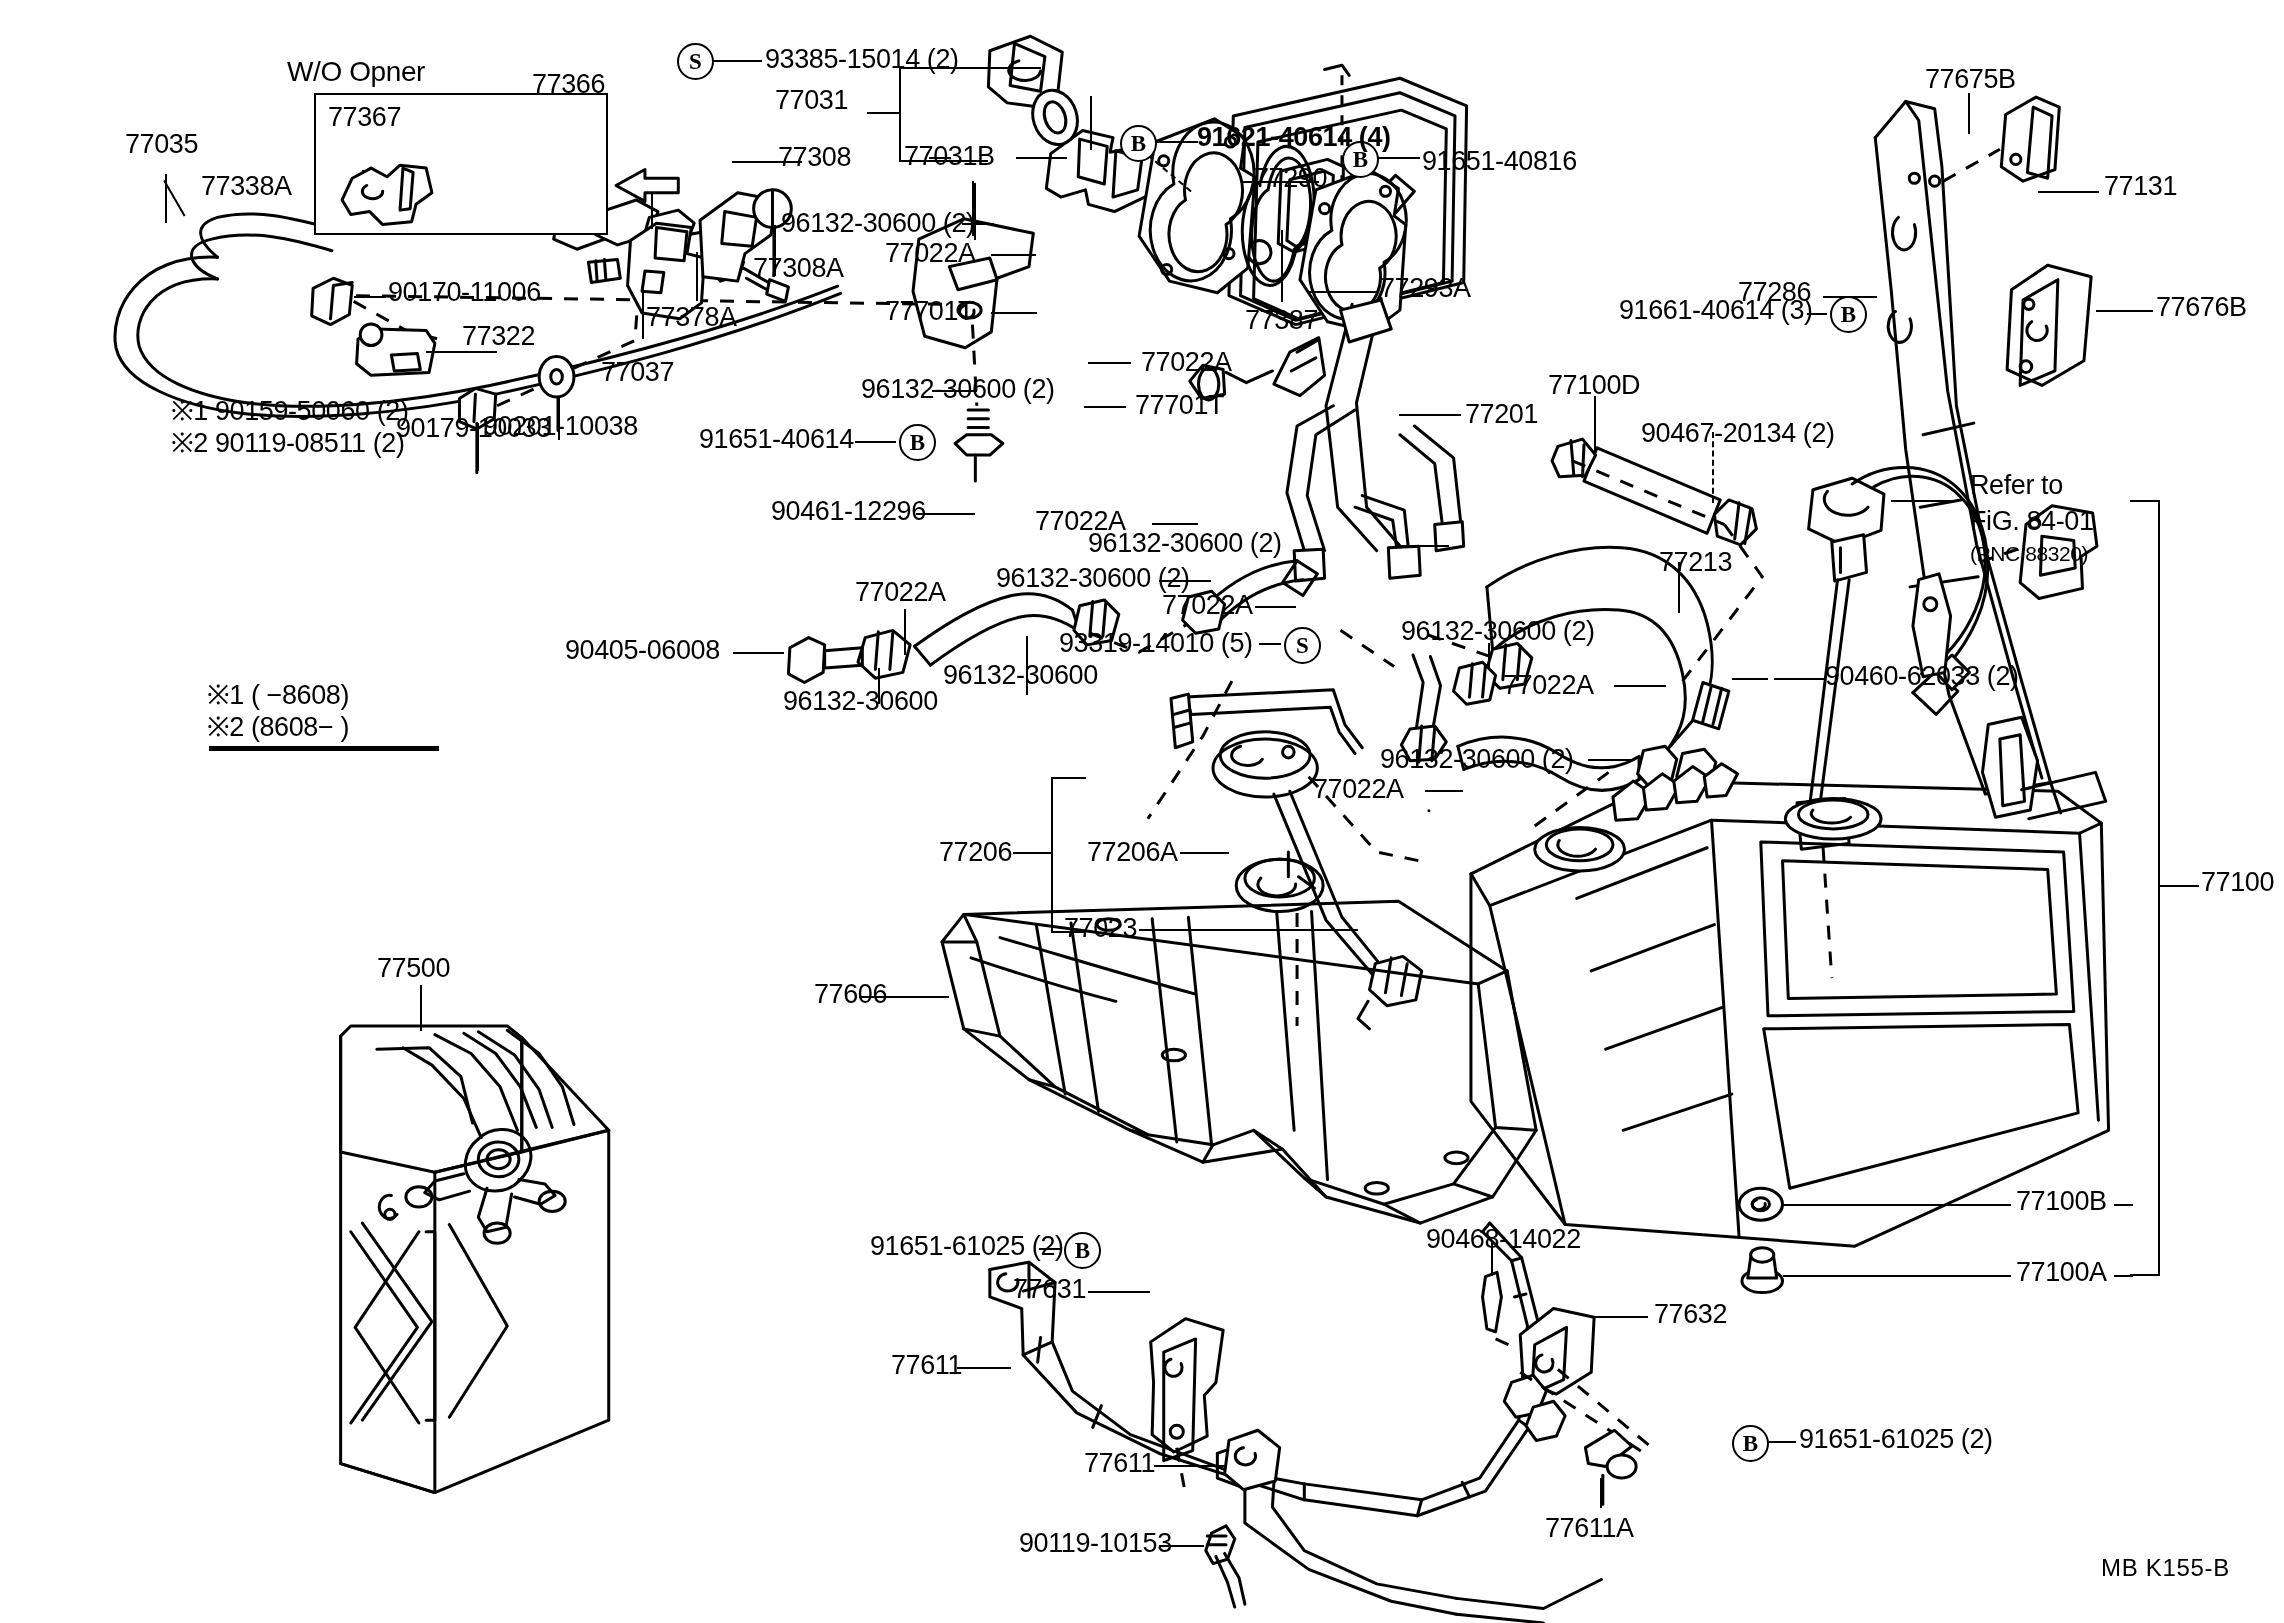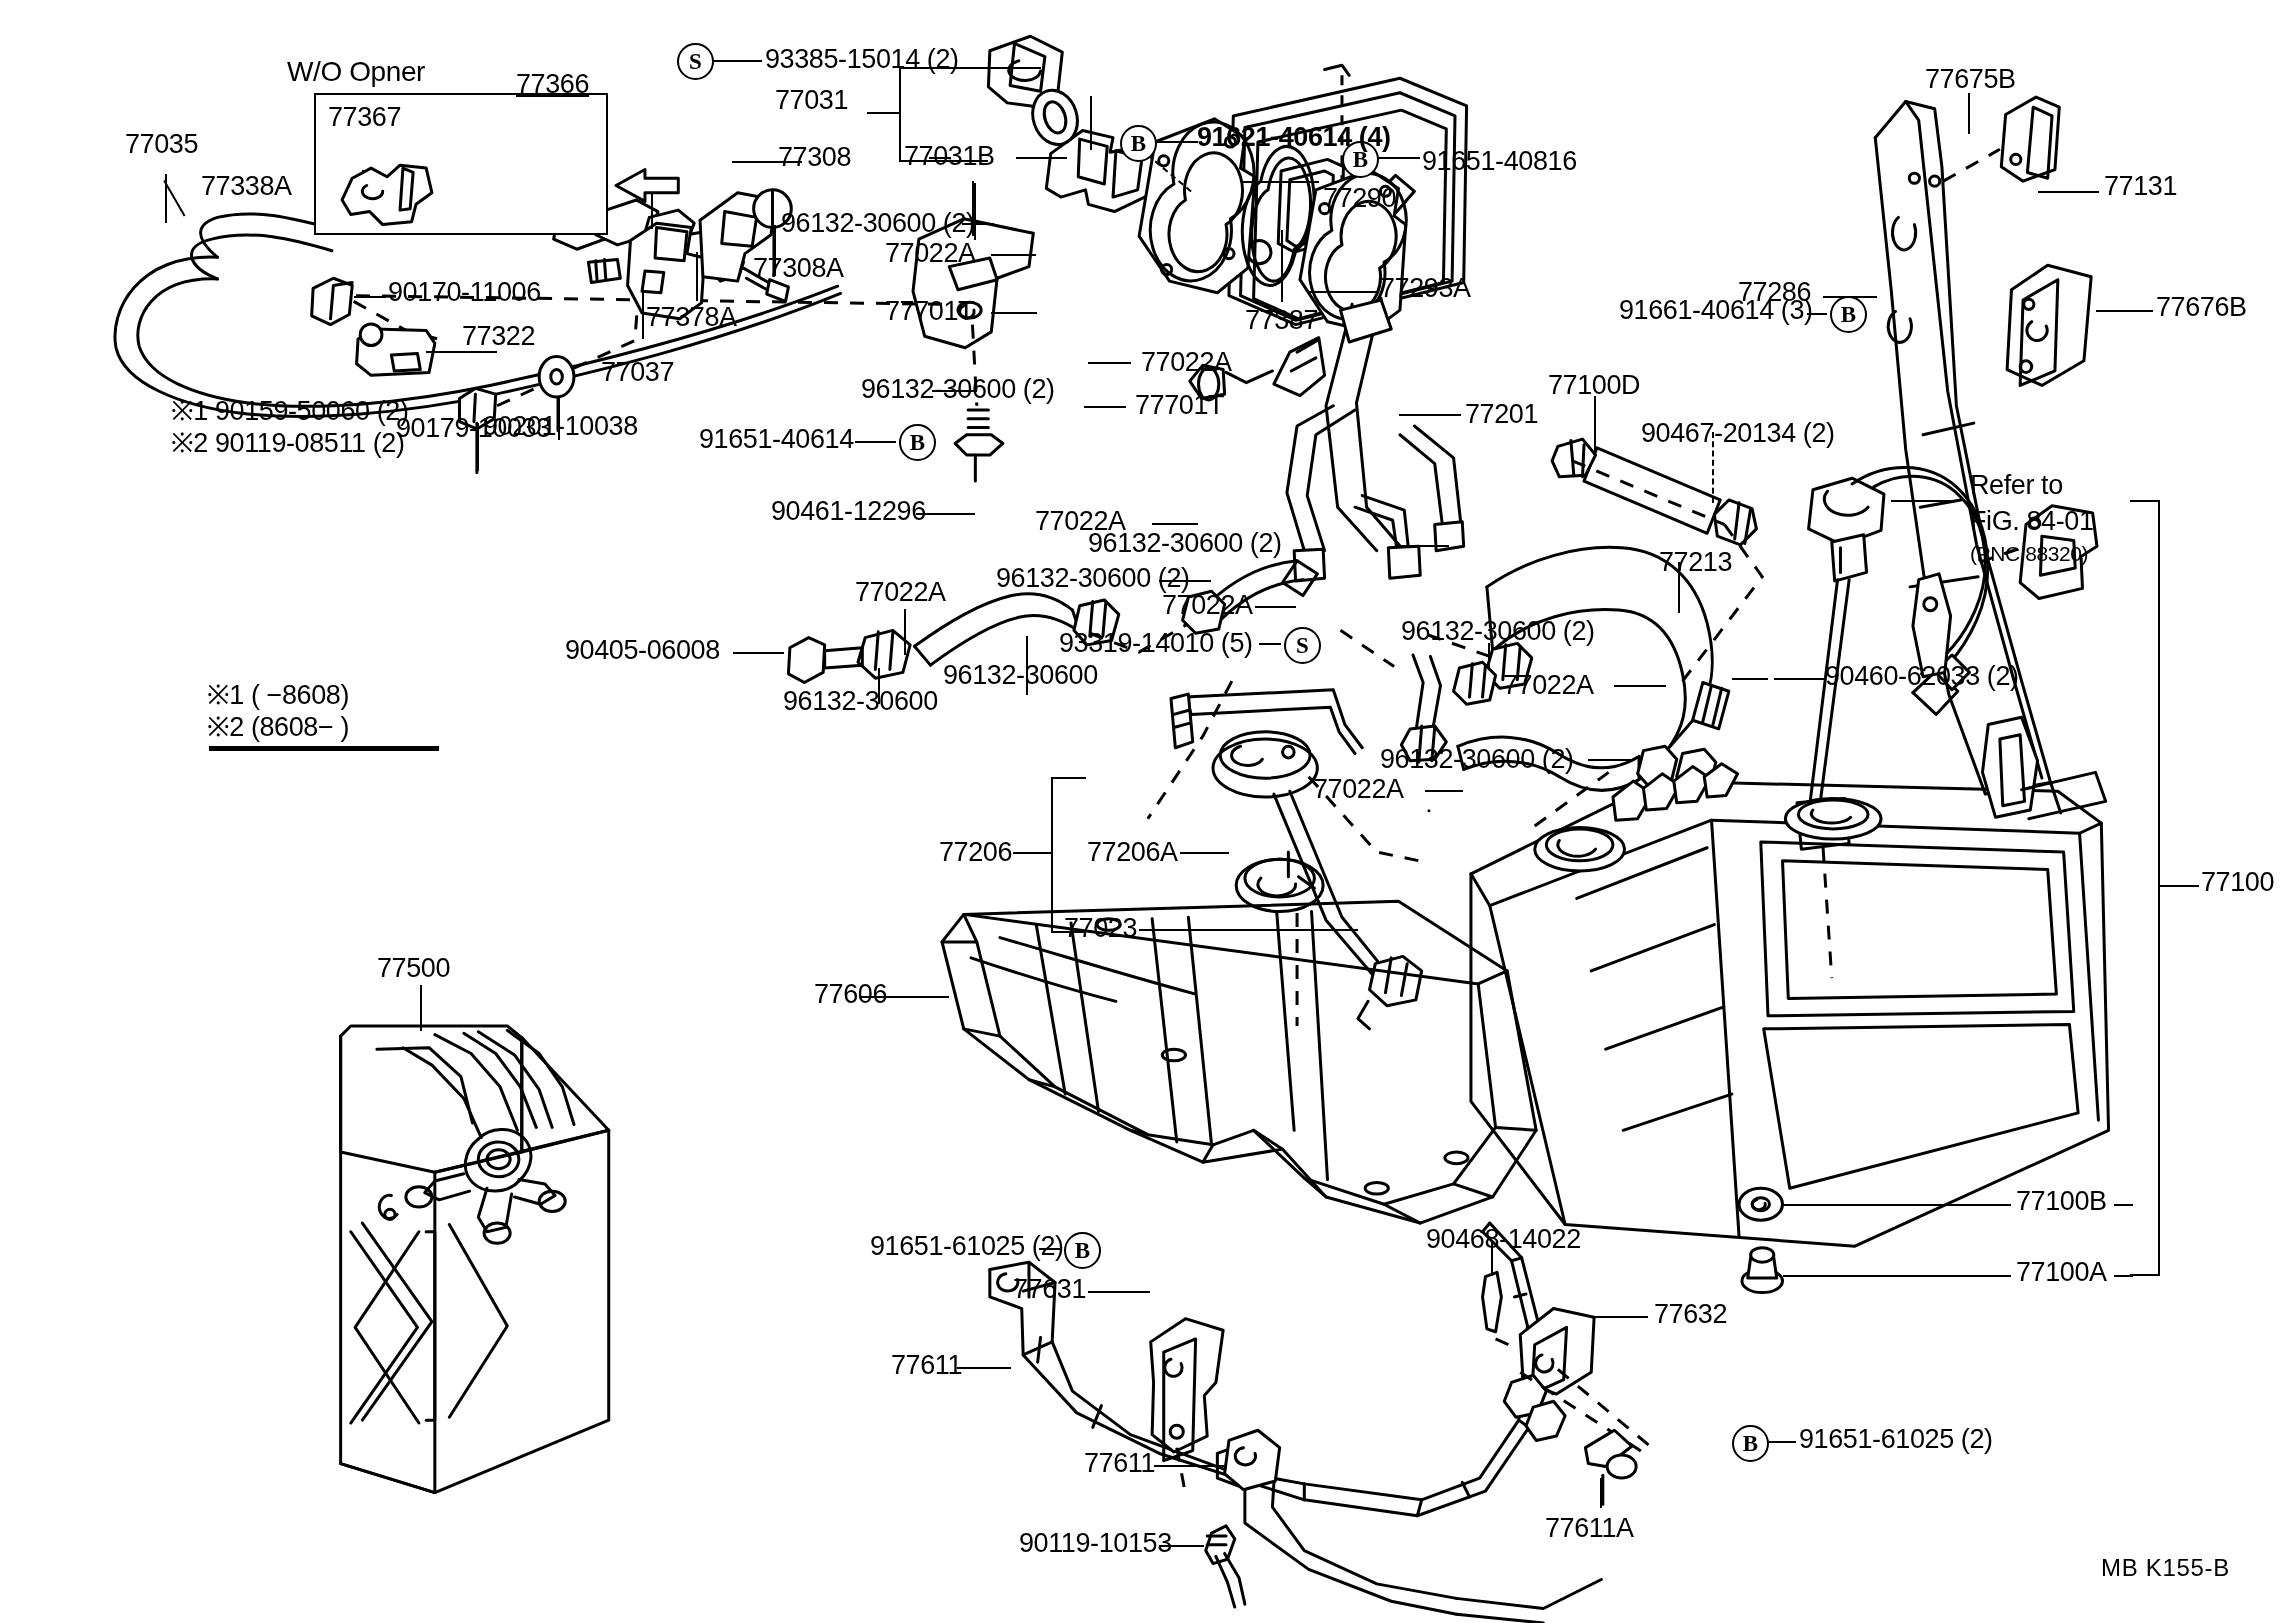--- a/index.html
+++ b/index.html
@@ -679,21 +679,21 @@
       <span>B</span>
     </div>
   <div class="circ" style="left:1732px; top:1425px;">
       <span>B</span>
     </div>
 
   <div class="lbl hdr" style="left:287px; top:57px;">W/O Opner</div>
   <div class="lbl" style="left:328px; top:103px;">77367</div>
   <div class="lbl" style="left:125px; top:130px;">77035</div>
   <div class="lbl" style="left:201px; top:172px;">77338A</div>
-  <div class="lbl" style="left:516px; top:70px;text-decoration:underline;">77366</div>
+  <div class="lbl" style="left:532px; top:70px;">77366</div>
   <div class="lbl" style="left:765px; top:45px;">93385-15014 (2)</div>
   <div class="lbl" style="left:775px; top:86px;">77031</div>
   <div class="lbl" style="left:904px; top:142px;">77031B</div>
   <div class="lbl" style="left:778px; top:143px;">77308</div>
   <div class="lbl" style="left:717px; top:254px;margin-left:36px;">77308A</div>
   <div class="lbl" style="left:388px; top:278px;">90170-11006</div>
   <div class="lbl" style="left:462px; top:322px;">77322</div>
   <div class="lbl" style="left:646px; top:303px;">77378A</div>
   <div class="lbl" style="left:601px; top:358px;">77037</div>
   <div class="lbl" style="left:483px; top:412px;">90201-10038</div>
@@ -707,21 +707,21 @@
   <div class="underline" style="left:209px; top:746px; width:230px;"></div>
 
   <div class="lbl" style="left:781px; top:209px;">96132-30600 (2)</div>
   <div class="lbl" style="left:885px; top:239px;">77022A</div>
   <div class="lbl" style="left:885px; top:297px;">77701T</div>
   <div class="lbl" style="left:861px; top:375px;">96132-30600 (2)</div>
   <div class="lbl" style="left:1141px; top:348px;">77022A</div>
   <div class="lbl" style="left:1135px; top:391px;">77701T</div>
   <div class="lbl" style="left:1245px; top:306px;">77387</div>
   <div class="lbl" style="left:1197px; top:123px;font-weight:bold;">91621-40614 (4)</div>
-  <div class="lbl" style="left:1323px; top:164px;margin-top:20px;">77290</div>
+  <div class="lbl" style="left:1254px; top:164px;">77290</div>
   <div class="lbl" style="left:1380px; top:274px;">77293A</div>
   <div class="lbl" style="left:1422px; top:147px;">91651-40816</div>
 
   <div class="lbl" style="left:699px; top:425px;">91651-40614</div>
   <div class="lbl" style="left:771px; top:497px;">90461-12296</div>
   <div class="lbl" style="left:1035px; top:507px;">77022A</div>
   <div class="lbl" style="left:996px; top:564px;">96132-30600 (2)</div>
   <div class="lbl" style="left:855px; top:578px;">77022A</div>
   <div class="lbl" style="left:565px; top:636px;">90405-06008</div>
   <div class="lbl" style="left:783px; top:687px;">96132-30600</div>

